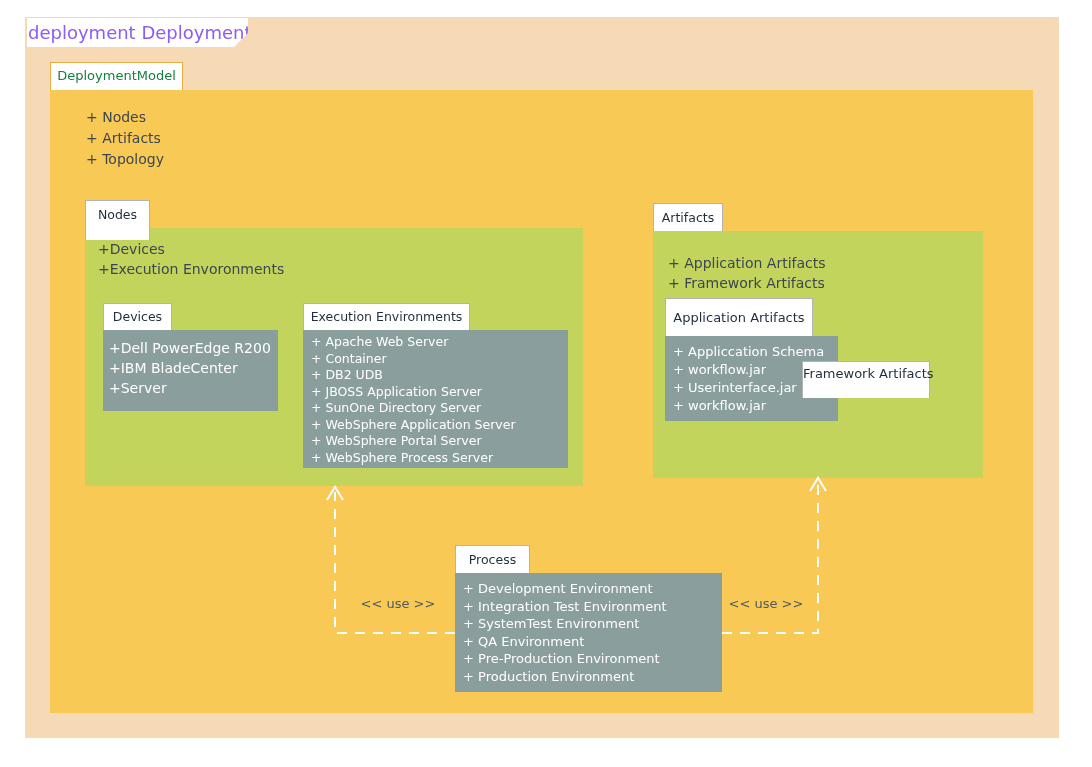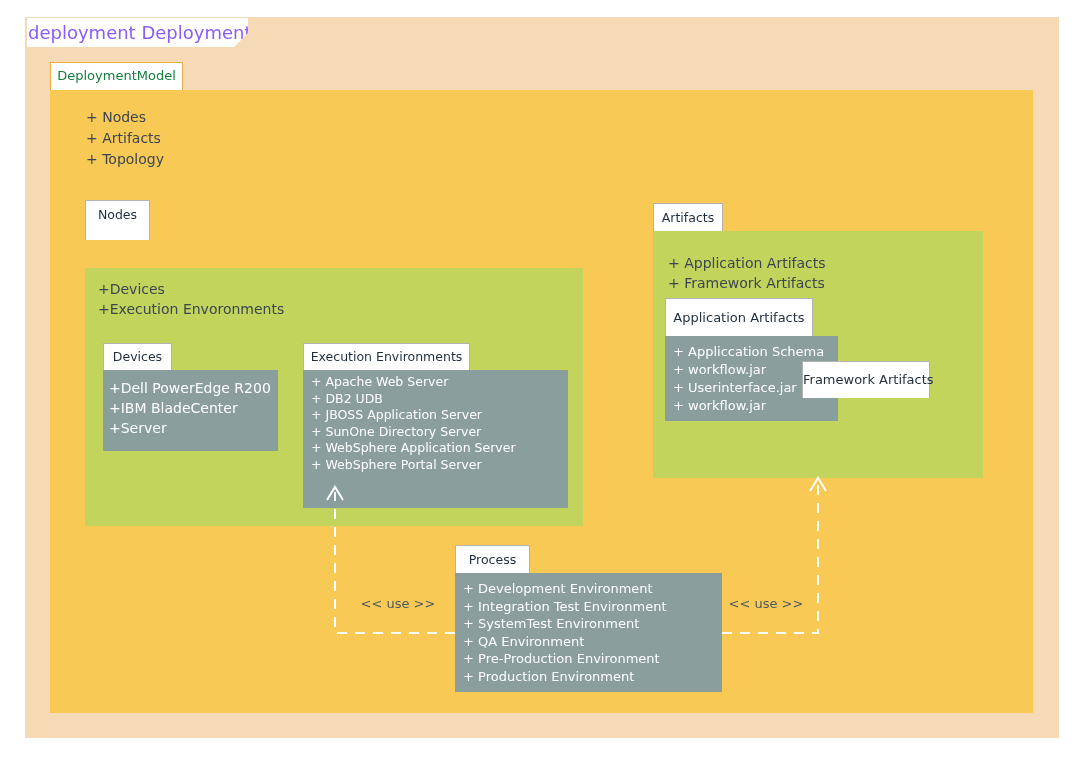--- a/index.html
+++ b/index.html
@@ -37,42 +37,42 @@
     position:absolute; background:#ffffff; border:1px solid #b3b3b3; border-bottom:none;
     box-sizing:border-box; text-align:center; color:#1f2e3e; font-size:12.5px;
     white-space:nowrap; z-index:3;
   }
   .group-body { position:absolute; background:#c3d45c; z-index:1; }
   .box-body { position:absolute; background:#8b9e9e; color:#ffffff; z-index:2; }
   .box-body div { white-space:nowrap; }
 
   
   .nodes-tab   { left:35px;  top:110px; width:65px;  height:40px; line-height:27px; }
-  .nodes-body  { left:35px;  top:138px; width:498px; height:258px;margin-top:40px; }
+  .nodes-body  { left:35px;  top:138px; width:498px; height:258px; }
   .nodes-members { left:13px; top:11px; }
   .members-inner div { line-height:20px; }
 
   .devices-tab  { left:18px;  top:75px;  width:69px;  height:27px; line-height:26px; }
   .devices-body { left:18px;  top:102px; width:175px; height:81px; font-size:14px; padding:8px 0 0 6px; box-sizing:border-box; }
   .devices-body div { line-height:20px; }
 
   .exec-tab  { left:218px; top:75px;  width:167px; height:27px; line-height:26px; }
   .exec-body { left:218px; top:102px; width:265px; height:138px; font-size:12.5px; padding:4px 0 0 8px; box-sizing:border-box; }
   .exec-body div { line-height:16.5px; }
 
   
   .artifacts-tab  { left:603px; top:113px; width:70px; height:28px; line-height:27px; }
   .artifacts-body { left:603px; top:141px; width:330px; height:247px; }
   .artifacts-members { left:15px; top:14px;margin-top:8px; }
 
   .app-tab  { left:12px; top:67px; width:148px; height:38px; line-height:17px; padding-top:10px; font-size:13px; }
   .app-body { left:12px; top:105px; width:173px; height:85px; font-size:13px; padding:7px 0 0 8px; box-sizing:border-box; }
   .app-body div { line-height:18px; }
 
-  .fw-tab  { left:149px; top:130px; width:128px; height:37px; line-height:17px; padding-top:9px; font-size:13px; }
+  .fw-tab  { left:149px; top:130px; width:128px; height:37px; line-height:17px; padding-top:3px; font-size:13px; }
   .fw-body { left:149px; top:167px; width:171px; height:73px; font-size:13px; padding:5px 0 0 8px; box-sizing:border-box; }
   .fw-body div { line-height:16.5px; }
 
   
   .topology-tab  { left:405px; top:455px; width:75px;  height:28px; line-height:27px; }
   .topology-body { left:405px; top:483px; width:267px; height:119px; font-size:13px; padding:7px 0 0 8px; box-sizing:border-box; }
   .topology-body div { line-height:17.5px; }
 
   .connector-layer { position:absolute; left:0; top:0; width:983px; height:623px; z-index:4; pointer-events:none; }
   .use-label {
@@ -110,25 +110,27 @@
         <div class="shape-tab devices-tab">Devices</div>
         <div class="box-body devices-body">
           <div>+Dell PowerEdge R200</div>
           <div>+IBM BladeCenter</div>
           <div>+Server</div>
         </div>
 
         <div class="shape-tab exec-tab">Execution Environments</div>
         <div class="box-body exec-body">
           <div>+ Apache Web Server</div>
+          <div>+ Container</div>
           <div>+ DB2 UDB</div>
           <div>+ JBOSS Application Server</div>
           <div>+ SunOne Directory Server</div>
           <div>+ WebSphere Application Server</div>
           <div>+ WebSphere Portal Server</div>
+          <div>+ WebSphere Process Server</div>
         </div>
       </div>
 
       <div class="shape-tab artifacts-tab">Artifacts</div>
       <div class="group-body artifacts-body">
         <div class="members members-inner artifacts-members">
           <div>+ Application Artifacts</div>
           <div>+ Framework Artifacts</div>
         </div>
 

